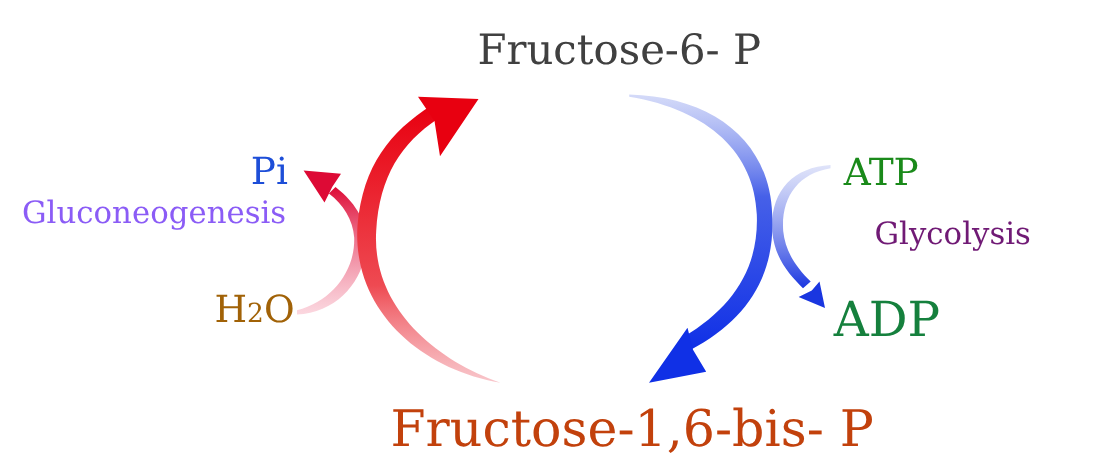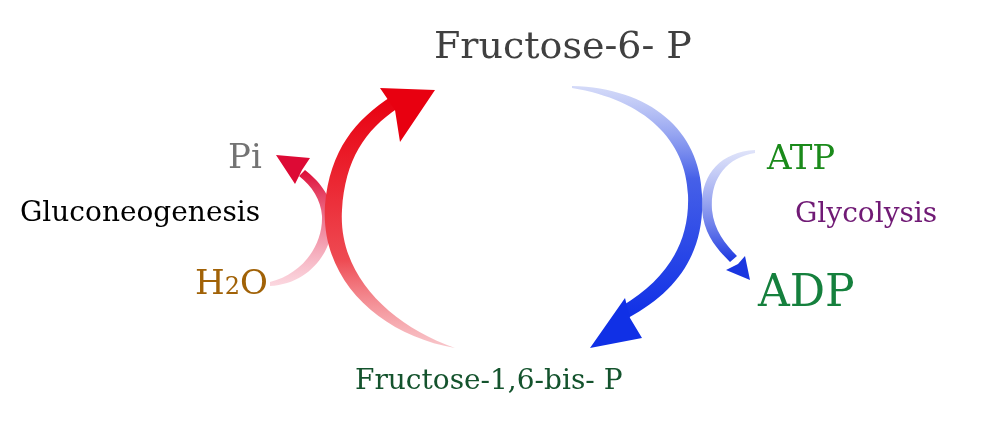--- a/index.html
+++ b/index.html
@@ -1,22 +1,22 @@
 <!DOCTYPE html>
 <html><head>
 <meta charset="utf-8">
 <style>
   html, body { margin: 0; padding: 0; background: #ffffff; }
   body { width: 1000px; height: 432px; position: relative; overflow: hidden; }
   .lbl { position: absolute; font-family: "DejaVu Serif", "Liberation Serif", serif; white-space: nowrap; line-height: 1; }
   #f6p { left: 390px; top: 26px; font-size: 38px; color: #404040; margin-left: 44px; }
-  #f16 { left: 355px; top: 366px; font-size: 28px; color: #14532d; }
-  #pi { left: 228px; top: 139px; font-size: 34px; color: #737373; }
+  #f16 { left: 355px; top: 366px; font-size: 46px; color: #c2410c; }
+  #pi { left: 228px; top: 139px; font-size: 34px; color: #1d4ed8; }
   #h2o { left: 195px; top: 265px; font-size: 34px; color: #a16207; }
-  #gluc { left: 20px; top: 198px; font-size: 28px; color: #000000; }
+  #gluc { left: 20px; top: 180px; font-size: 28px; color: #8b5cf6; }
   #atp { left: 767px; top: 140px; font-size: 34px; color: #1a8a1a; text-align: right; }
   #adp { left: 758px; top: 269px; font-size: 44px; color: #15803d; }
   #glyc { left: 795px; top: 199px; font-size: 28px; color: #701a75; }
   svg { position: absolute; left: 0; top: 0; }
 </style>
 </head>
 <body>
 
 <svg width="1000" height="432" viewBox="0 0 1000 432">
   <defs>

